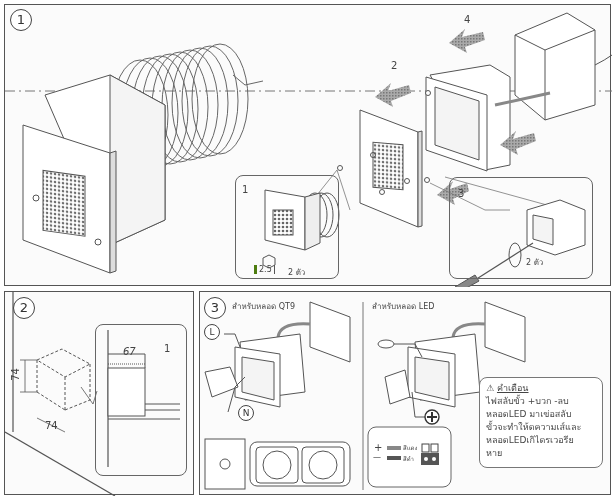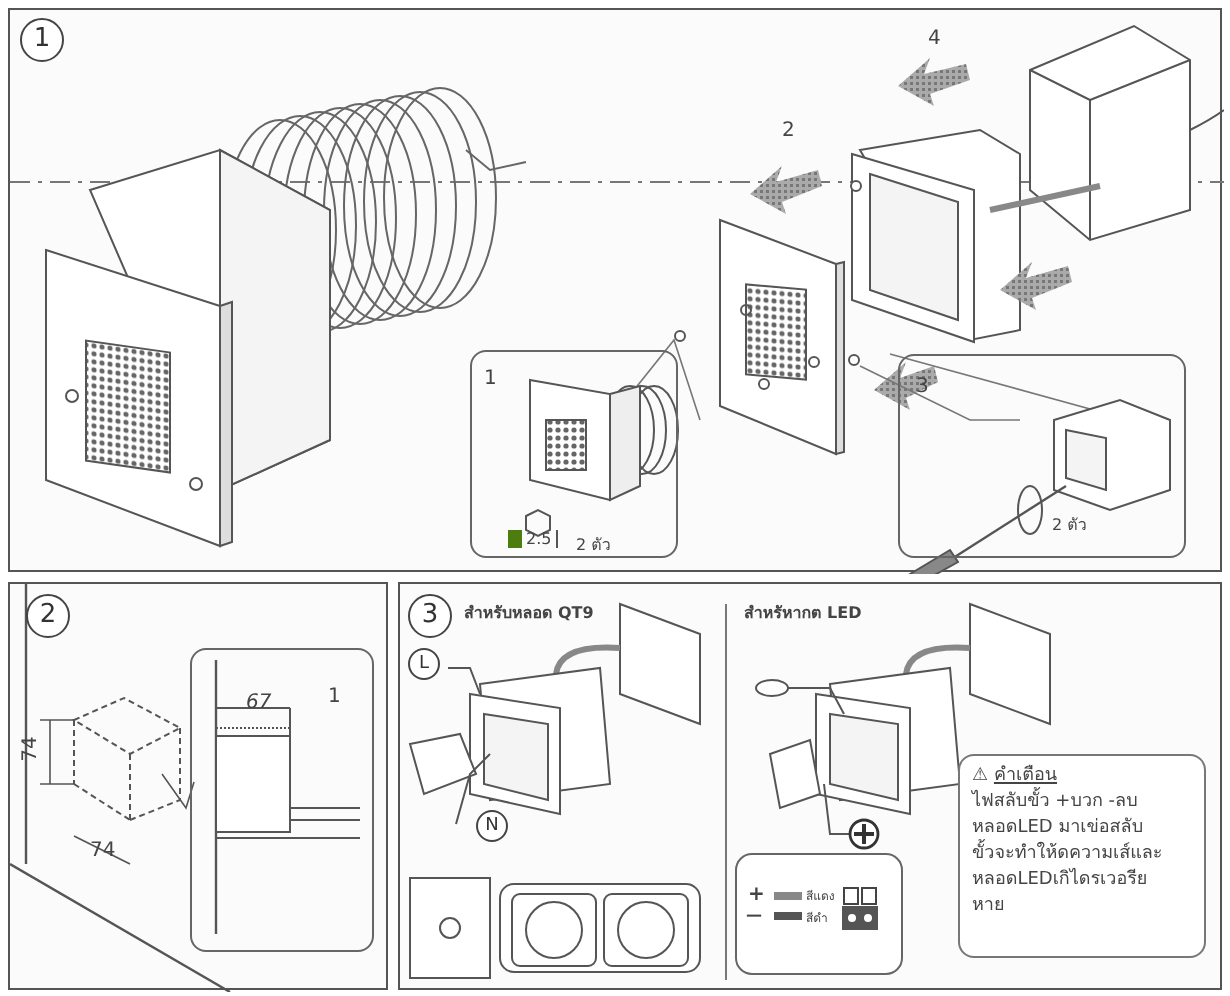--- a/index.html
+++ b/index.html
@@ -2,21 +2,21 @@
 <html><head>
 <meta charset="utf-8">
 <style>
   html,body{margin:0;padding:0;background:#fff;}
   body{width:615px;height:498px;position:relative;overflow:hidden;font-family:"DejaVu Sans",sans-serif;color:#333;}
   .panel{position:absolute;border:1.5px solid #555;background:#fbfbfb;box-sizing:border-box;}
   .stepnum{position:absolute;width:20px;height:20px;border:1.3px solid #444;border-radius:50%;font-size:13px;text-align:center;line-height:20px;color:#333;background:#fff;}
   .sub{position:absolute;border:1px solid #666;border-radius:8px;background:#fff;box-sizing:border-box;}
   .lbl{position:absolute;font-size:10px;color:#444;}
   .small{position:absolute;font-size:8px;color:#444;}
-  .bold{font-weight:bold;}
+  .bold{font-weight:normal;}
   svg{position:absolute;left:0;top:0;}
   .warn{position:absolute;border:1px solid #777;border-radius:8px;background:#fff;box-sizing:border-box;padding:4px 6px;font-size:9px;line-height:13px;color:#444;}
   .warn-title{text-decoration:underline;}
   .warn-line{display:block;}
 </style>
 </head>
 <body>
 
 <div class="panel" style="left:4px;top:4px;width:607px;height:282px;">
   <svg width="607" height="282">
@@ -120,21 +120,21 @@
       <polygon points="450,282 470,270 474,276 456,286" fill="#888"></polygon>
       <ellipse cx="510" cy="250" rx="6" ry="12" fill="none"></ellipse>
     </g>
   </svg>
   <div class="stepnum" style="left:5px;top:4px;">1</div>
   <div class="lbl" style="left:459px;top:9px;">4</div>
   <div class="lbl" style="left:386px;top:55px;">2</div>
 
   <div class="sub" style="left:230px;top:170px;width:104px;height:104px;background:transparent;">
     <div class="lbl" style="left:6px;top:8px;">1</div>
-    <div class="small" style="left:18px;top:89px;border-left:7px solid #4d7c0f;border-right:1px solid #555;padding:0 2px;">2.5</div>
+    <div class="small" style="left:18px;top:89px;border-left:3px solid #4d7c0f;border-right:1px solid #555;padding:0 2px;">2.5</div>
     <div class="small" style="left:52px;top:90px;">2 ตัว</div>
   </div>
 
   <div class="sub" style="left:444px;top:172px;width:144px;height:102px;background:transparent;">
     <div class="lbl" style="left:8px;top:10px;">3</div>
     <div class="small" style="left:76px;top:78px;">2 ตัว</div>
   </div>
 </div>
 
 <div class="panel" style="left:4px;top:291px;width:190px;height:204px;">
@@ -227,29 +227,29 @@
       <rect x="231" y="152" width="7" height="8" fill="#fff" stroke="#444"></rect>
       <rect x="221" y="161" width="18" height="12" fill="#555"></rect>
       <circle cx="226" cy="167" r="2" fill="#fff"></circle>
       <circle cx="234" cy="167" r="2" fill="#fff"></circle>
     </g>
     <rect x="187" y="154" width="14" height="4" fill="#888"></rect>
     <rect x="187" y="164" width="14" height="4" fill="#555"></rect>
   </svg>
   <div class="stepnum" style="left:4px;top:5px;">3</div>
   <div class="small bold" style="left:32px;top:8px;">สำหรับหลอด QT9</div>
-  <div class="small bold" style="left:172px;top:8px;">สำหรัหากต LED</div>
+  <div class="small bold" style="left:172px;top:8px;">สำหรับหลอด LED</div>
   <div class="stepnum" style="left:4px;top:32px;width:14px;height:14px;line-height:14px;font-size:9px;">L</div>
   <div class="stepnum" style="left:38px;top:113px;width:14px;height:14px;line-height:14px;font-size:9px;">N</div>
   <div class="small bold" style="left:174px;top:150px;font-size:10px;">+</div>
   <div class="small bold" style="left:173px;top:161px;">—</div>
   <div class="small" style="left:203px;top:151px;font-size:6px;">สีแดง</div>
   <div class="small" style="left:203px;top:162px;font-size:6px;">สีดำ</div>
 
-  <div class="warn" style="left:279px;top:85px;width:124px;height:102px;">
+  <div class="warn" style="left:279px;top:85px;width:124px;height:91px;">
     <div>
       <span>⚠</span>
       <span class="warn-title">คำเตือน</span>
     </div>
     <span class="warn-line">ไฟสลับขั้ว +บวก -ลบ</span>
     <span class="warn-line">หลอดLED มาเข่อสลับ</span>
     <span class="warn-line">ขั้วจะทำให้ดความเส์และ</span>
     <span class="warn-line">หลอดLEDเกิไดรเวอรีย</span>
     <span class="warn-line">หาย</span>
   </div>

